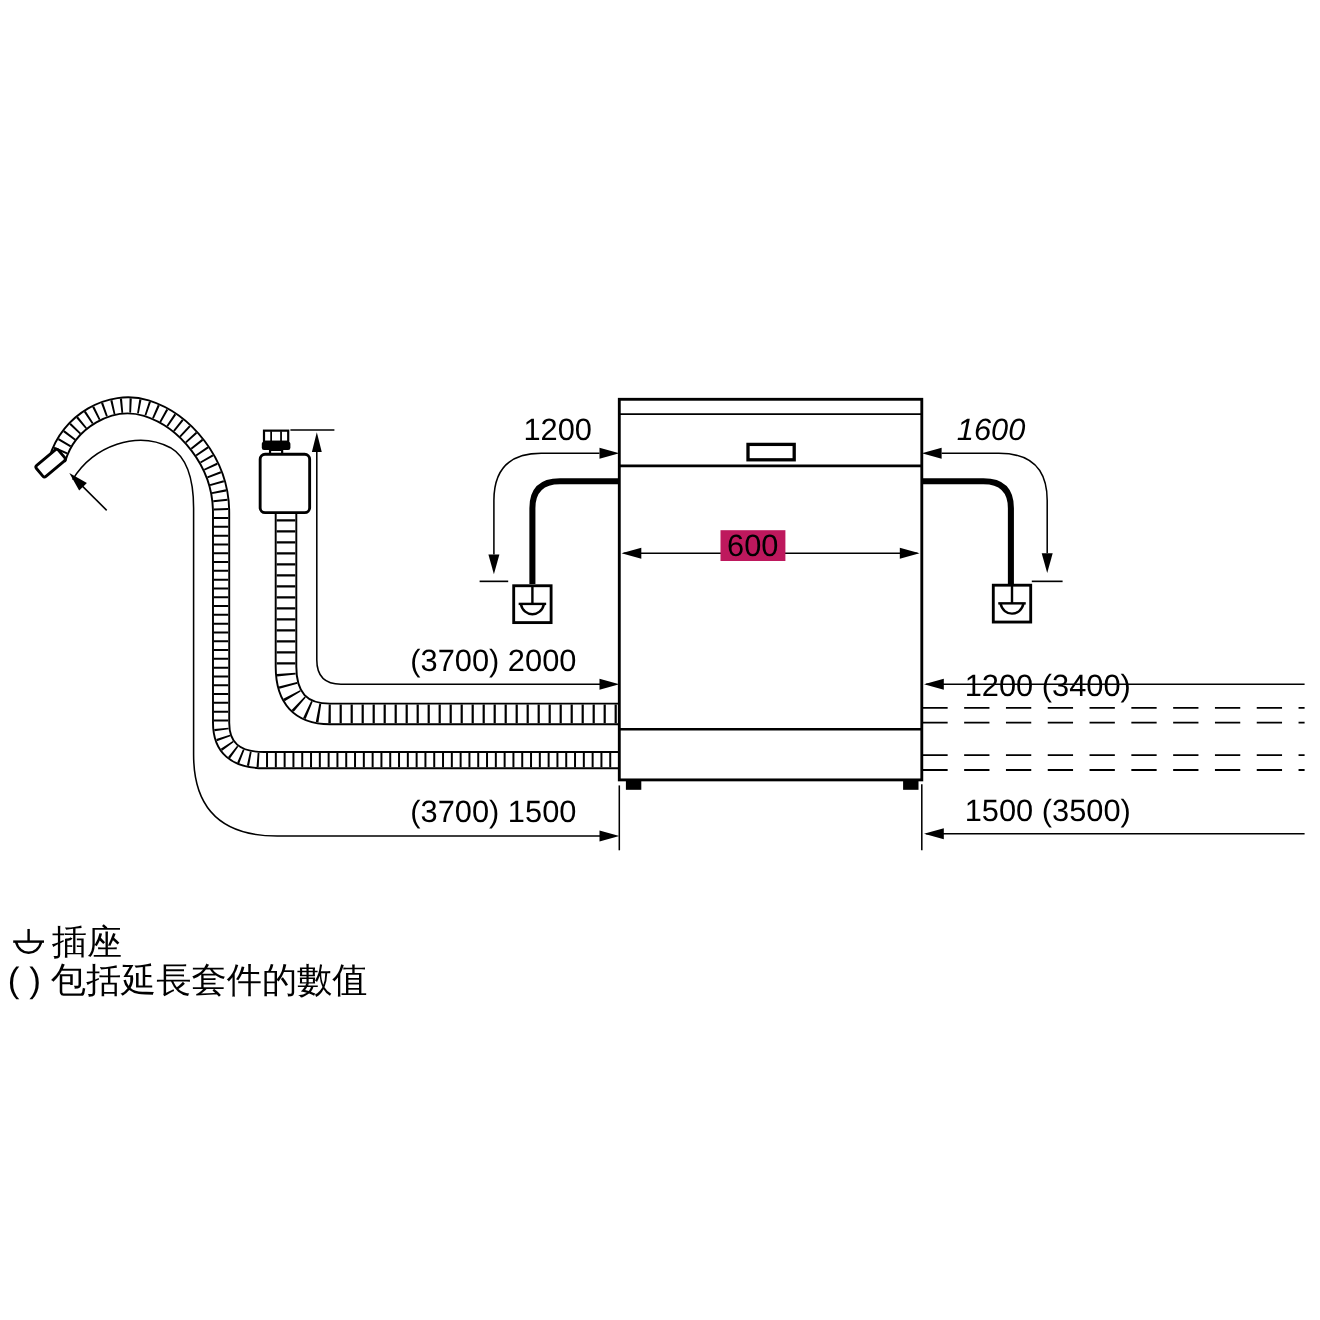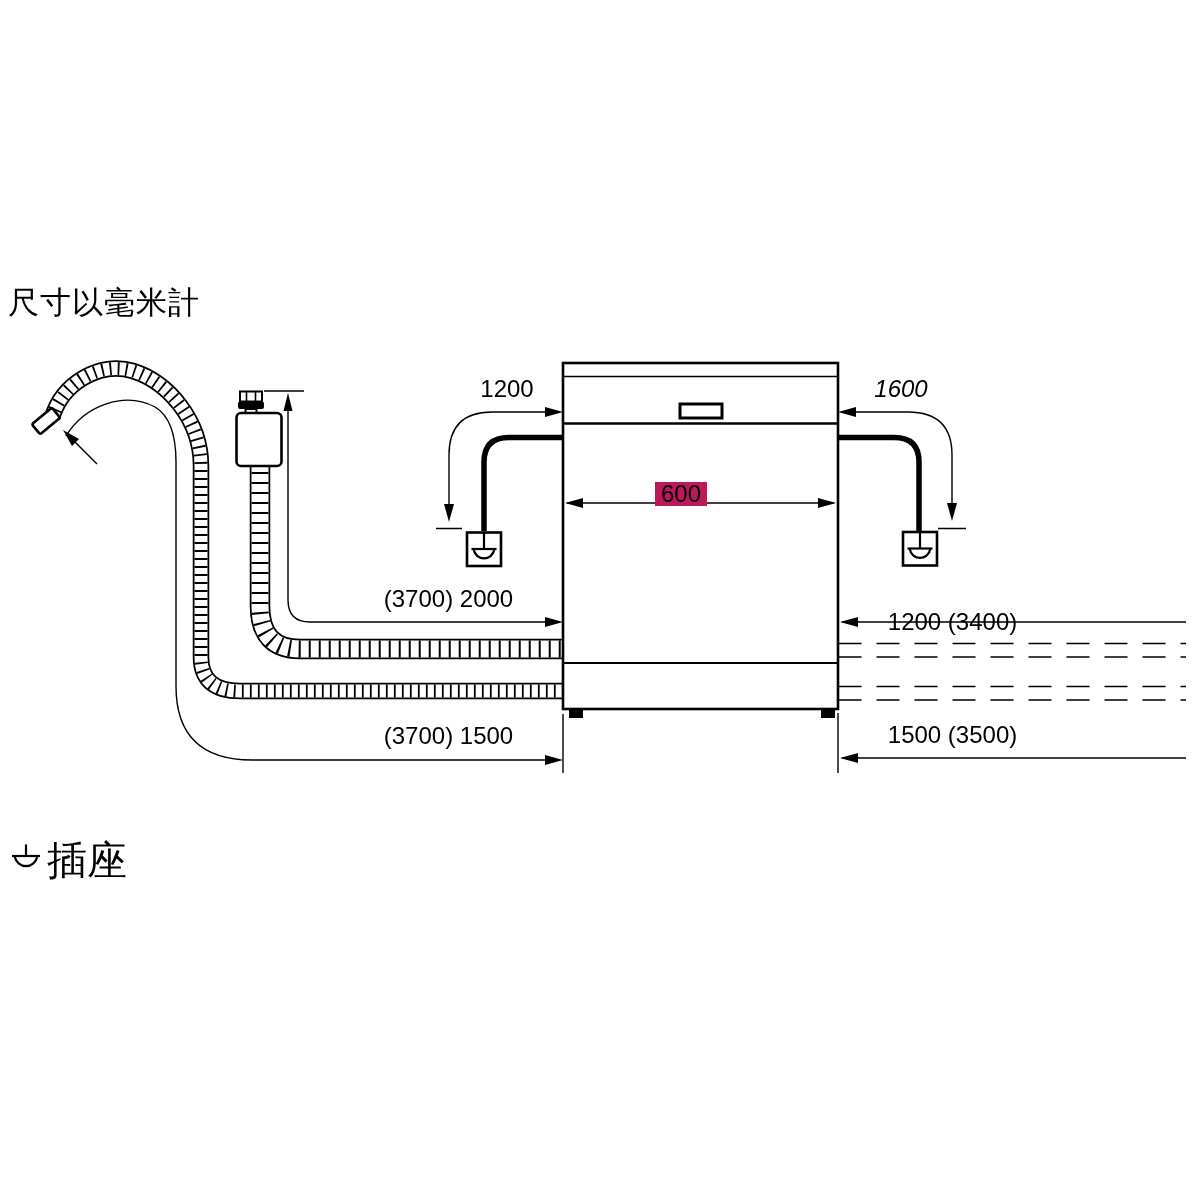--- a/index.html
+++ b/index.html
@@ -1,21 +1,21 @@
 <!DOCTYPE html>
 <html><head>
 <meta charset="utf-8">
 <style>
   html,body{margin:0;padding:0;background:#fff;}
   #stage{position:relative;width:1200px;height:1200px;background:#fff;overflow:hidden;
          font-family:"Liberation Sans", sans-serif;color:#000;}
   #linework{position:absolute;left:0;top:0;}
   .lbl{position:absolute;white-space:nowrap;color:#000;line-height:1;}
-  .num{font-size:24px;}
-  .cjk{font-size:40px;}
+  .num{font-size:28px;}
+  .cjk{font-size:32px;}
   .ctr{text-align:center;}
   .masked{background:#be185d;padding:0 6px;}
   .title{font-size:31px;letter-spacing:1px;font-weight:500;}
 </style>
 </head>
 <body>
 
 <div id="stage">
 
   <svg id="linework" width="1200" height="1200" viewBox="0 0 1200 1200">
@@ -129,32 +129,32 @@
       <line x1="563" y1="714" x2="563" y2="773" stroke="#000" stroke-width="1.4"></line>
     </g>
 
     <g>
       <line x1="12" y1="856" x2="40" y2="856" stroke="#000" stroke-width="2.2"></line>
       <line x1="26" y1="844.5" x2="26" y2="856" stroke="#000" stroke-width="2.2"></line>
       <path d="M 14.5 856 C 17.5 869.5 34.5 869.5 37.5 856" fill="none" stroke="#000" stroke-width="2.2"></path>
     </g>
   </svg>
 
-  <div class="lbl cjk title" style="left:8px;top:287px;">尺寸以毫米計</div>
 
   <div class="lbl num ctr" style="left:455px;top:377px;width:104px;">1200</div>
 
   <div class="lbl num ctr" style="left:849px;top:377px;width:104px;font-style:italic;">1600</div>
 
   <div class="lbl num ctr masked" style="left:655px;top:482px;">600</div>
 
   <div class="lbl num ctr" style="left:366px;top:587px;width:165px;">(3700) 2000</div>
 
   <div class="lbl num ctr" style="left:870px;top:610px;width:165px;">1200 (3400)</div>
 
   <div class="lbl num ctr" style="left:366px;top:724px;width:165px;">(3700) 1500</div>
 
   <div class="lbl num ctr" style="left:870px;top:723px;width:165px;text-align:center;">1500 (3500)</div>
 
   <div class="lbl cjk" style="left:47px;top:840px;">插座</div>
 
+  <div class="lbl cjk" style="left:7px;top:875px;">( ) 包括延長套件的數值</div>
 
 </div>
 
 </body></html>

